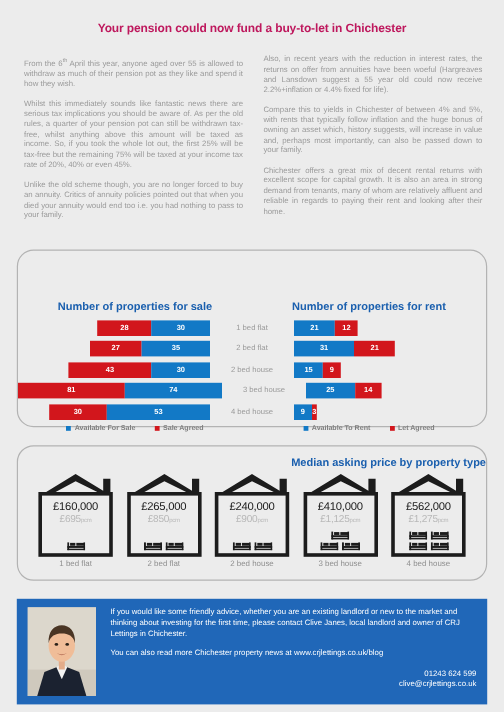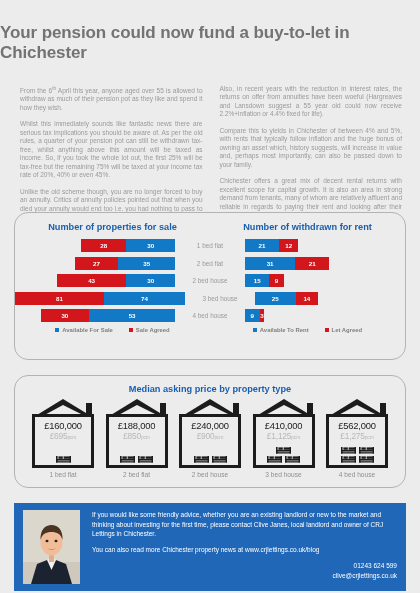--- a/index.html
+++ b/index.html
@@ -9,23 +9,23 @@
     background:#ececec;
     font-family:"Liberation Sans", sans-serif;
     color:#8f8f8f;
     overflow:hidden;
     position:relative;
   }
   .page{width:420px;height:593px;position:relative;box-sizing:border-box;}
 
   
   .headline{
-    text-align:left;
-    color:#737373;
-    font-size:17px;
+    text-align:center;
+    color:#be185d;
+    font-size:10px;
     font-weight:bold;
     letter-spacing:-0.1px;
     padding-top:12px;
   }
 
   
   .columns{
     display:flex;
     gap:17px;
     padding:10px 18px 0 20px;
@@ -58,21 +58,21 @@
     font-weight:bold;
     font-size:9.2px;
     text-align:center;
   }
 
   
   .charts-head{
     display:flex;
     padding:9px 0 0 0;
   }
-  .charts-head > div{flex:1;text-align:center;}
+  .charts-head > div{flex:1;text-align:center;margin-top:32px;}
 
   .chart-rows{margin-top:7px;}
   .row{
     display:flex;
     align-items:center;
     height:13px;
     margin-bottom:4.5px;
   }
   .half{
     display:flex;
@@ -235,21 +235,21 @@
     <div class="col">
       <p>Also, in recent years with the reduction in interest rates, the returns on offer from annuities have been woeful (Hargreaves and Lansdown suggest a 55 year old could now receive 2.2%+inflation or 4.4% fixed for life).</p>
       <p>Compare this to yields in Chichester of between 4% and 5%, with rents that typically follow inflation and the huge bonus of owning an asset which, history suggests, will increase in value and, perhaps most importantly, can also be passed down to your family.</p>
       <p>Chichester offers a great mix of decent rental returns with excellent scope for capital growth. It is also an area in strong demand from tenants, many of whom are relatively affluent and reliable in regards to paying their rent and looking after their home.</p>
     </div>
   </div>
 
   <div class="panel panel-charts">
     <div class="charts-head">
       <div class="panel-title">Number of properties for sale</div>
-      <div class="panel-title">Number of withdrawn for rent</div>
+      <div class="panel-title">Number of properties for rent</div>
     </div>
 
     <div class="chart-rows" id="chart-rows">
         <div class="row">
           <div class="half left">
             <div class="seg red" style="width: 45.36px;">28</div>
             <div class="seg blue" style="width: 48.6px;">30</div>
           </div>
           <div class="rowlabel">1 bed flat</div>
           <div class="half right">
@@ -321,21 +321,21 @@
           </div>
           <div class="legend-item">
             <span class="swatch" style="background: rgb(210, 22, 28);"></span>
             <span>Let Agreed</span>
           </div>
         </div>
     </div>
   </div>
 
   <div class="panel panel-prices">
-    <div class="panel-title" style="padding-top:8px;">Median asking price by property type</div>
+    <div class="panel-title" style="padding-top:8px;text-align:right;">Median asking price by property type</div>
     <div class="houses" id="houses">
         <div class="house-cell">
           <div class="house">
             <svg class="roof" viewBox="0 0 68 20">
               <path d="M3 20 L34 1 L57 15 L57 5 L63 5 L63 19 L65 20 L58 20 L58 19 L34 7 L10 20 Z" fill="#1c1c1c"></path>
             </svg>
             <div class="box">
               <div class="price">£160,000</div>
               <div class="pcm">£695<small>pcm</small></div>
             </div>
@@ -353,21 +353,21 @@
             </div>
           </div>
           <div class="house-label">1 bed flat</div>
         </div>
         <div class="house-cell">
           <div class="house">
             <svg class="roof" viewBox="0 0 68 20">
               <path d="M3 20 L34 1 L57 15 L57 5 L63 5 L63 19 L65 20 L58 20 L58 19 L34 7 L10 20 Z" fill="#1c1c1c"></path>
             </svg>
             <div class="box">
-              <div class="price">£188,000</div>
+              <div class="price">£265,000</div>
               <div class="pcm">£850<small>pcm</small></div>
             </div>
             <div class="beds">
               <div class="bedrow">
                 <svg width="15" height="8" viewBox="0 0 15 8">
                   <rect x="0" y="1" width="1.6" height="6.5" fill="#1c1c1c"></rect>
                   <rect x="0" y="4" width="15" height="1.6" fill="#1c1c1c"></rect>
                   <rect x="0" y="6.2" width="15" height="1.3" fill="#1c1c1c"></rect>
                   <rect x="2.4" y="1.4" width="4.4" height="2.4" fill="#1c1c1c"></rect>
                   <rect x="7.6" y="1.4" width="6.6" height="2.4" fill="#1c1c1c"></rect>

